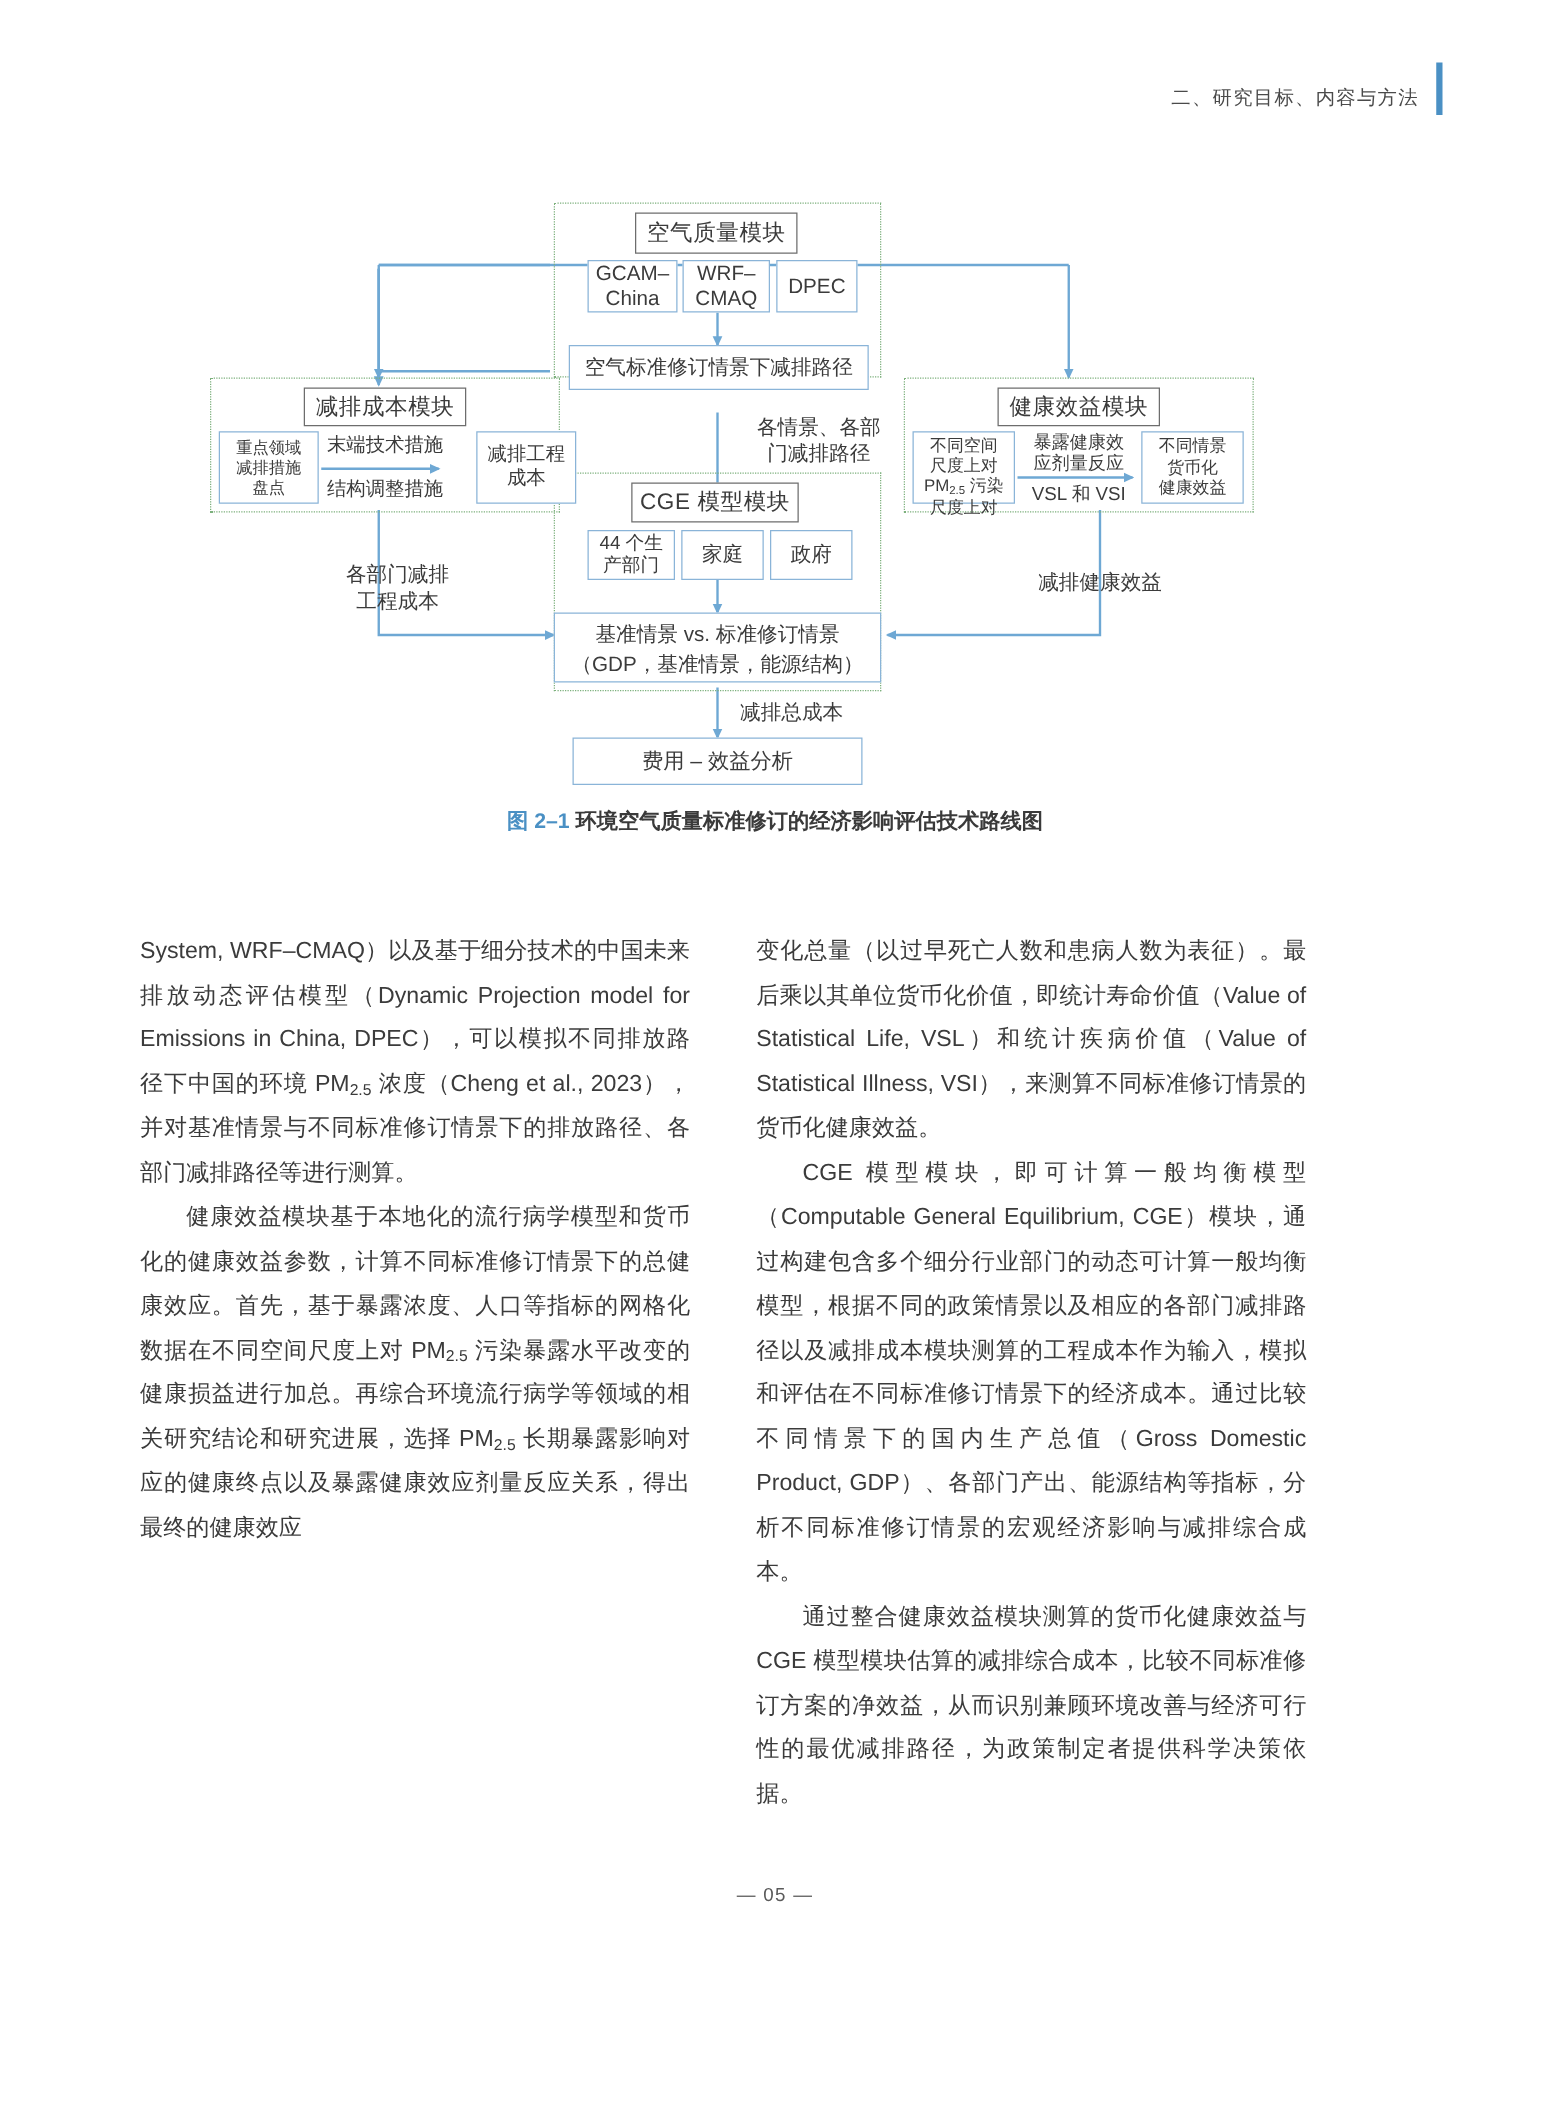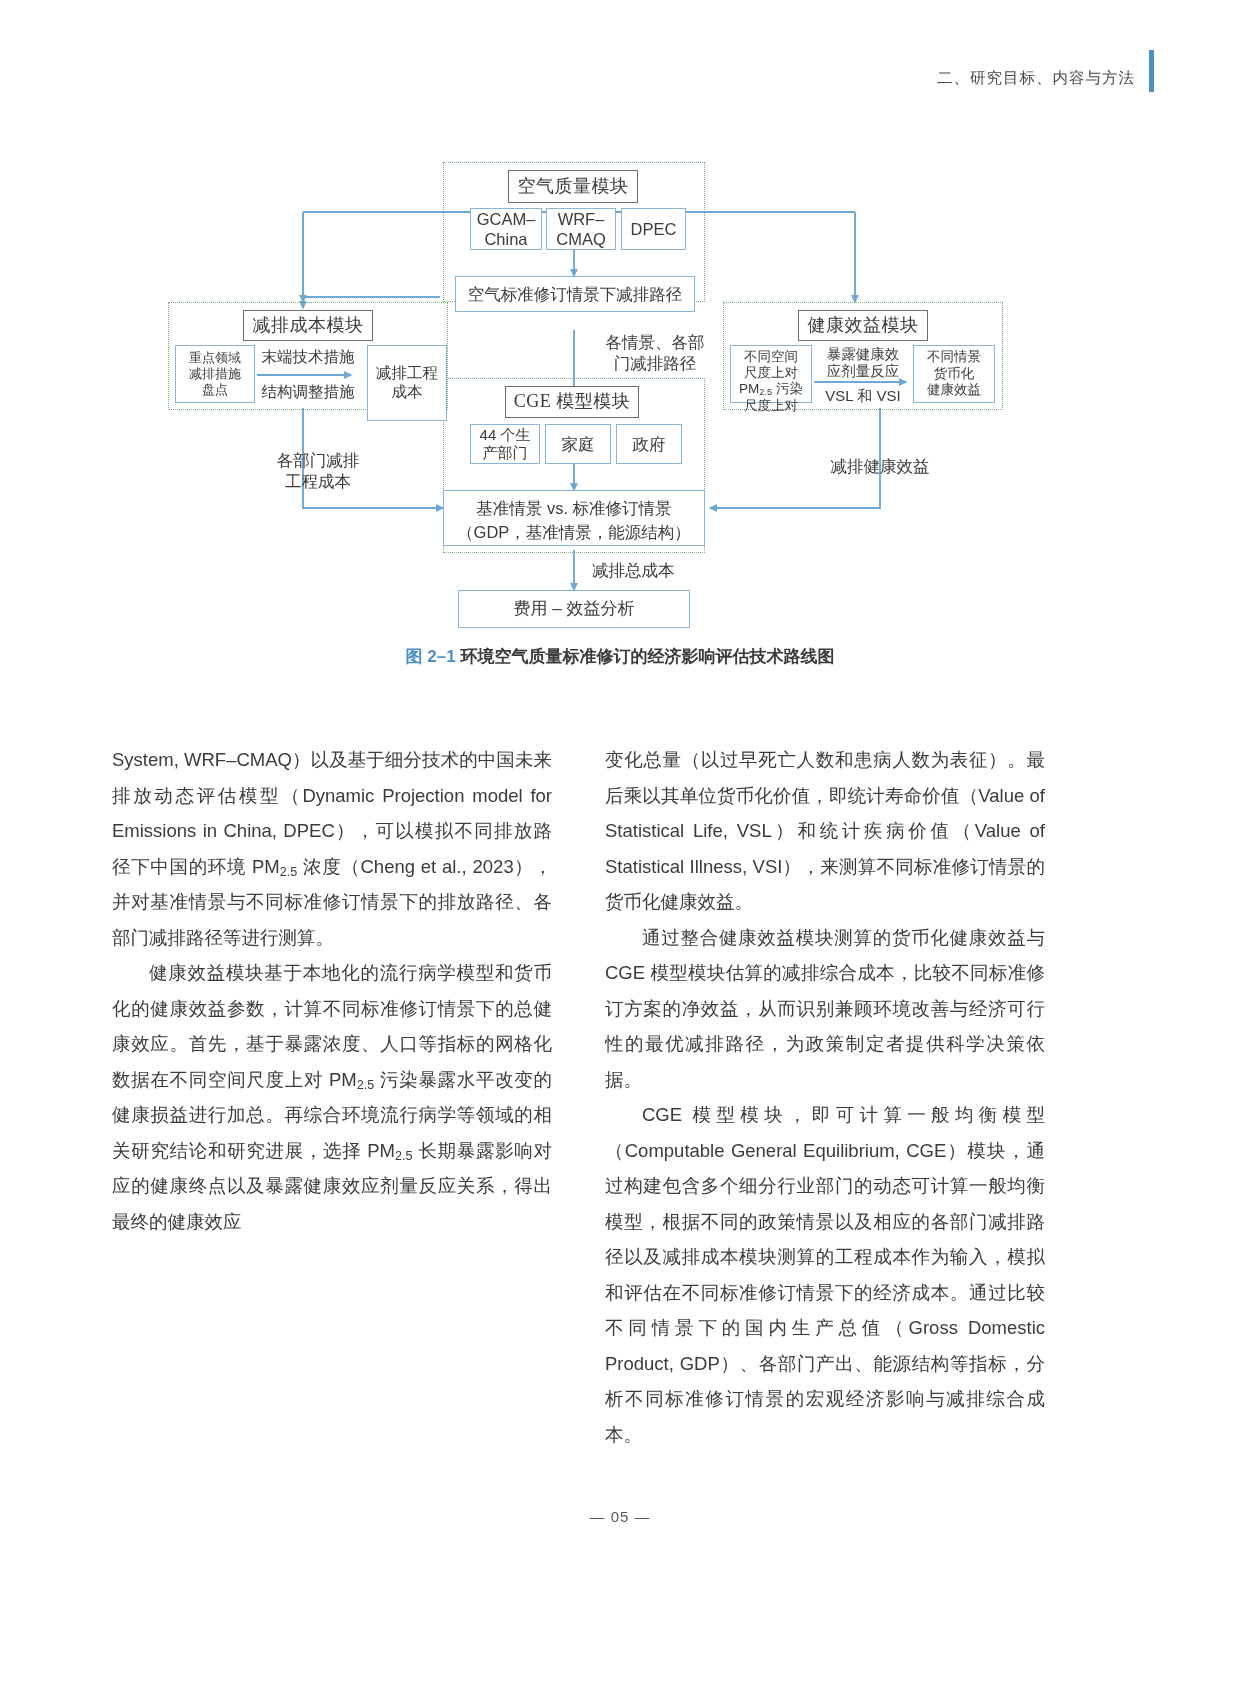--- a/index.html
+++ b/index.html
@@ -42,21 +42,20 @@
     font-size:16.5px;
     color:#3b3b3b;
     line-height:1.22;
     padding:2px 4px;
     z-index:3;
   }
   .node.header {
     border:1.6px solid #6d6d6d;
     font-size:18px;
     letter-spacing:.5px;
-    font-family:Liberation Serif, serif;
   }
   .dashgroup {
     position:absolute;
     border:1.6px dotted #7cb07c;
     background:transparent;
     z-index:1;
   }
   .edge-label {
     position:absolute;
     font-size:16.5px;
@@ -148,21 +147,21 @@
 China</div>
   <div class="node" style="left:546px; top:58px; width:70px; height:42px; white-space:pre-line;">WRF–
 CMAQ</div>
   <div class="node" style="left:621px; top:58px; width:65px; height:42px;">DPEC</div>
   <div class="node" style="left:455px; top:126px; width:240px; height:36px;">空气标准修订情景下减排路径</div>
 
   <div class="node header" style="left:243px; top:160px; width:130px; height:31px;">减排成本模块</div>
   <div class="node" style="left:175px; top:195px; width:80px; height:58px; white-space:pre-line; font-size:13px;">重点领域
 减排措施
 盘点</div>
-  <div class="node" style="left:367px; top:195px; width:80px; height:76px; white-space:pre-line; font-size:15.5px;">减排工程
+  <div class="node" style="left:381px; top:195px; width:80px; height:58px; white-space:pre-line; font-size:15.5px;">减排工程
 成本</div>
   <div class="edge-label" style="left:258px; top:197px; width:100px; font-size:15.5px;">末端技术措施</div>
   <div class="edge-label" style="left:258px; top:232px; width:100px; font-size:15.5px;">结构调整措施</div>
   <svg style="position:absolute; left:255px; top:216px; width:108px; height:18px; z-index:4;" viewBox="0 0 108 18" xmlns="http://www.w3.org/2000/svg">
     <defs>
         <marker id="ah2" markerWidth="9" markerHeight="9" refX="7" refY="4.5" orient="auto" markerUnits="userSpaceOnUse">
       <path d="M0,0.6 L8.4,4.5 L0,8.4 z" fill="#6ea8d4"></path>
         </marker>
       </defs>
     <path d="M2,9 L96,9" stroke="#6ea8d4" stroke-width="1.9" fill="none" marker-end="url(#ah2)"></path>
@@ -215,18 +214,18 @@
   <span>环境空气质量标准修订的经济影响评估技术路线图</span>
 </div>
 
 <div class="cols">
   <div class="col left">
     <p>System, WRF–CMAQ）以及基于细分技术的中国未来排放动态评估模型（Dynamic Projection model for Emissions in China, DPEC），可以模拟不同排放路径下中国的环境 PM<span class="sub">2.5</span> 浓度（Cheng et al., 2023），并对基准情景与不同标准修订情景下的排放路径、各部门减排路径等进行测算。</p>
     <p class="indent">健康效益模块基于本地化的流行病学模型和货币化的健康效益参数，计算不同标准修订情景下的总健康效应。首先，基于暴露浓度、人口等指标的网格化数据在不同空间尺度上对 PM<span class="sub">2.5</span> 污染暴露水平改变的健康损益进行加总。再综合环境流行病学等领域的相关研究结论和研究进展，选择 PM<span class="sub">2.5</span> 长期暴露影响对应的健康终点以及暴露健康效应剂量反应关系，得出最终的健康效应</p>
   </div>
   <div class="col right">
     <p>变化总量（以过早死亡人数和患病人数为表征）。最后乘以其单位货币化价值，即统计寿命价值（Value of Statistical Life, VSL）和统计疾病价值（Value of Statistical Illness, VSI），来测算不同标准修订情景的货币化健康效益。</p>
+    <p class="indent">CGE 模型模块，即可计算一般均衡模型（Computable General Equilibrium, CGE）模块，通过构建包含多个细分行业部门的动态可计算一般均衡模型，根据不同的政策情景以及相应的各部门减排路径以及减排成本模块测算的工程成本作为输入，模拟和评估在不同标准修订情景下的经济成本。通过比较不同情景下的国内生产总值（Gross Domestic Product, GDP）、各部门产出、能源结构等指标，分析不同标准修订情景的宏观经济影响与减排综合成本。</p>
     <p class="indent">通过整合健康效益模块测算的货币化健康效益与 CGE 模型模块估算的减排综合成本，比较不同标准修订方案的净效益，从而识别兼顾环境改善与经济可行性的最优减排路径，为政策制定者提供科学决策依据。</p>
-    <p class="indent">CGE 模型模块，即可计算一般均衡模型（Computable General Equilibrium, CGE）模块，通过构建包含多个细分行业部门的动态可计算一般均衡模型，根据不同的政策情景以及相应的各部门减排路径以及减排成本模块测算的工程成本作为输入，模拟和评估在不同标准修订情景下的经济成本。通过比较不同情景下的国内生产总值（Gross Domestic Product, GDP）、各部门产出、能源结构等指标，分析不同标准修订情景的宏观经济影响与减排综合成本。</p>
   </div>
 </div>
 
 <div class="folio">— 05 —</div>
 
 </body></html>

